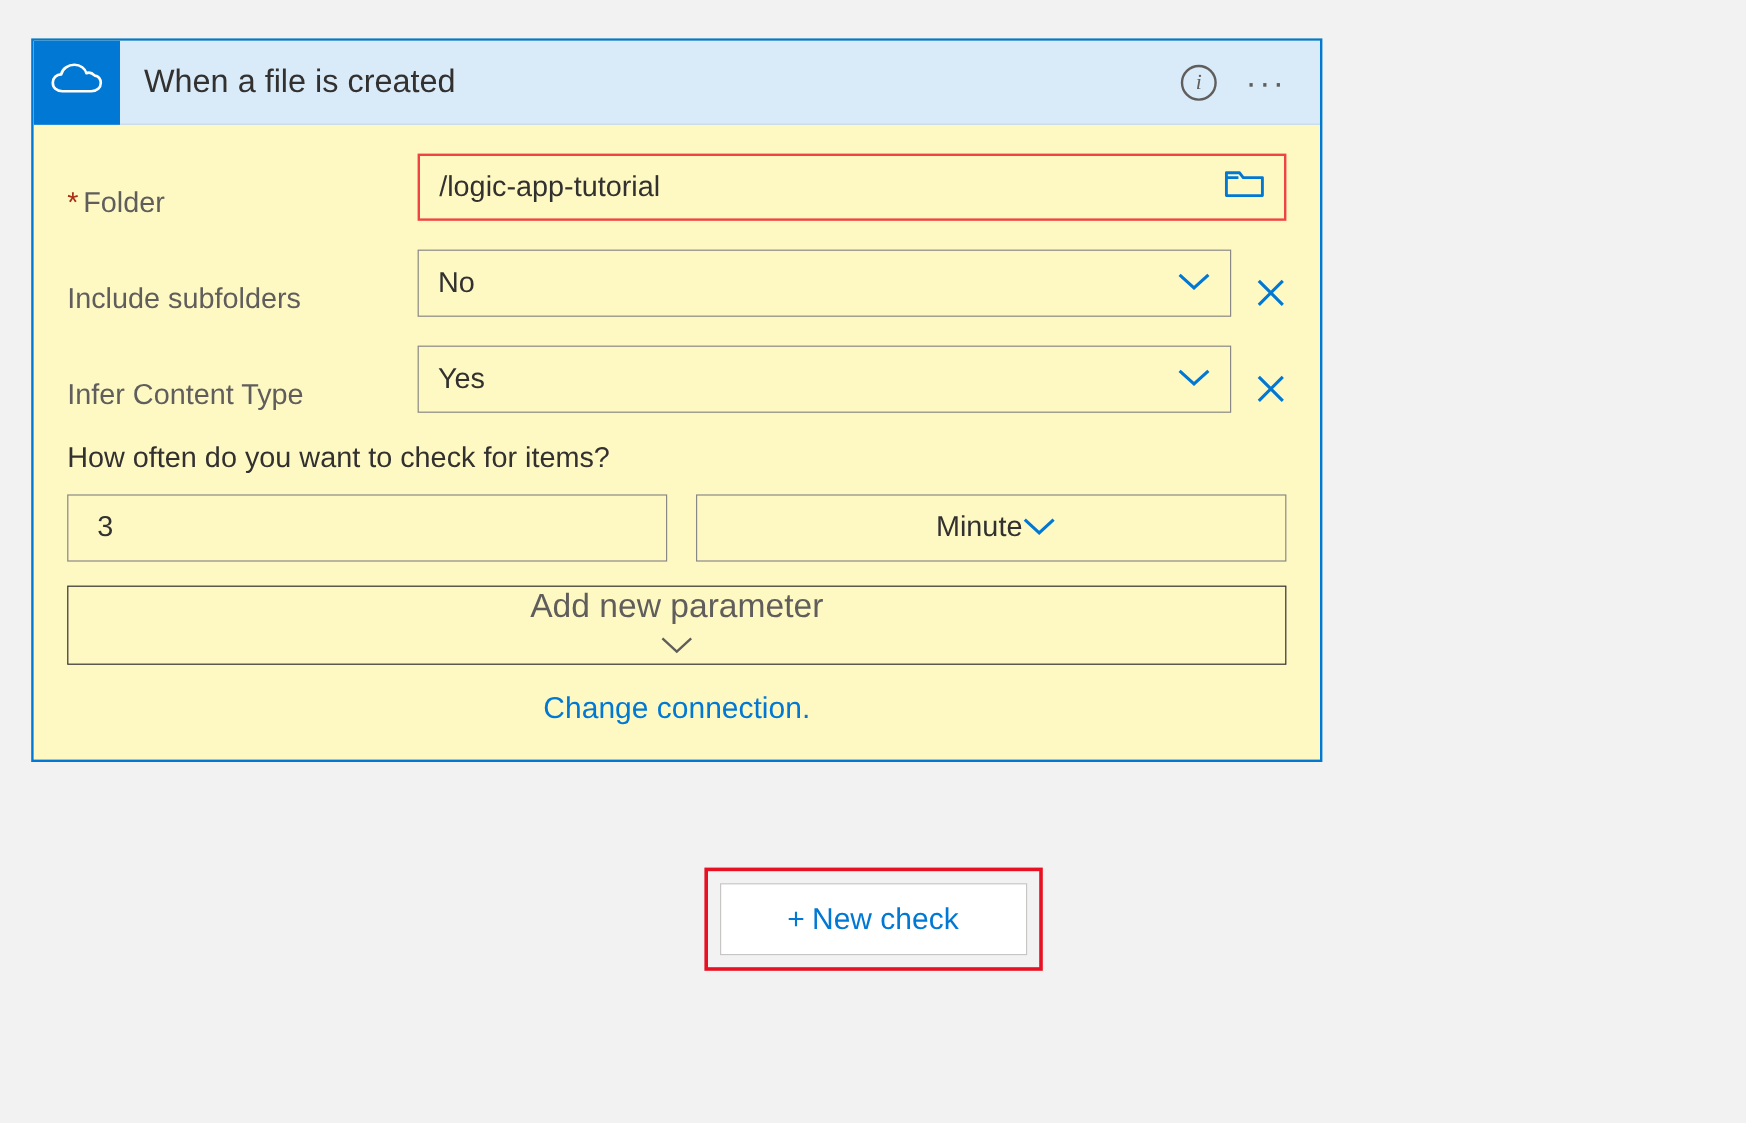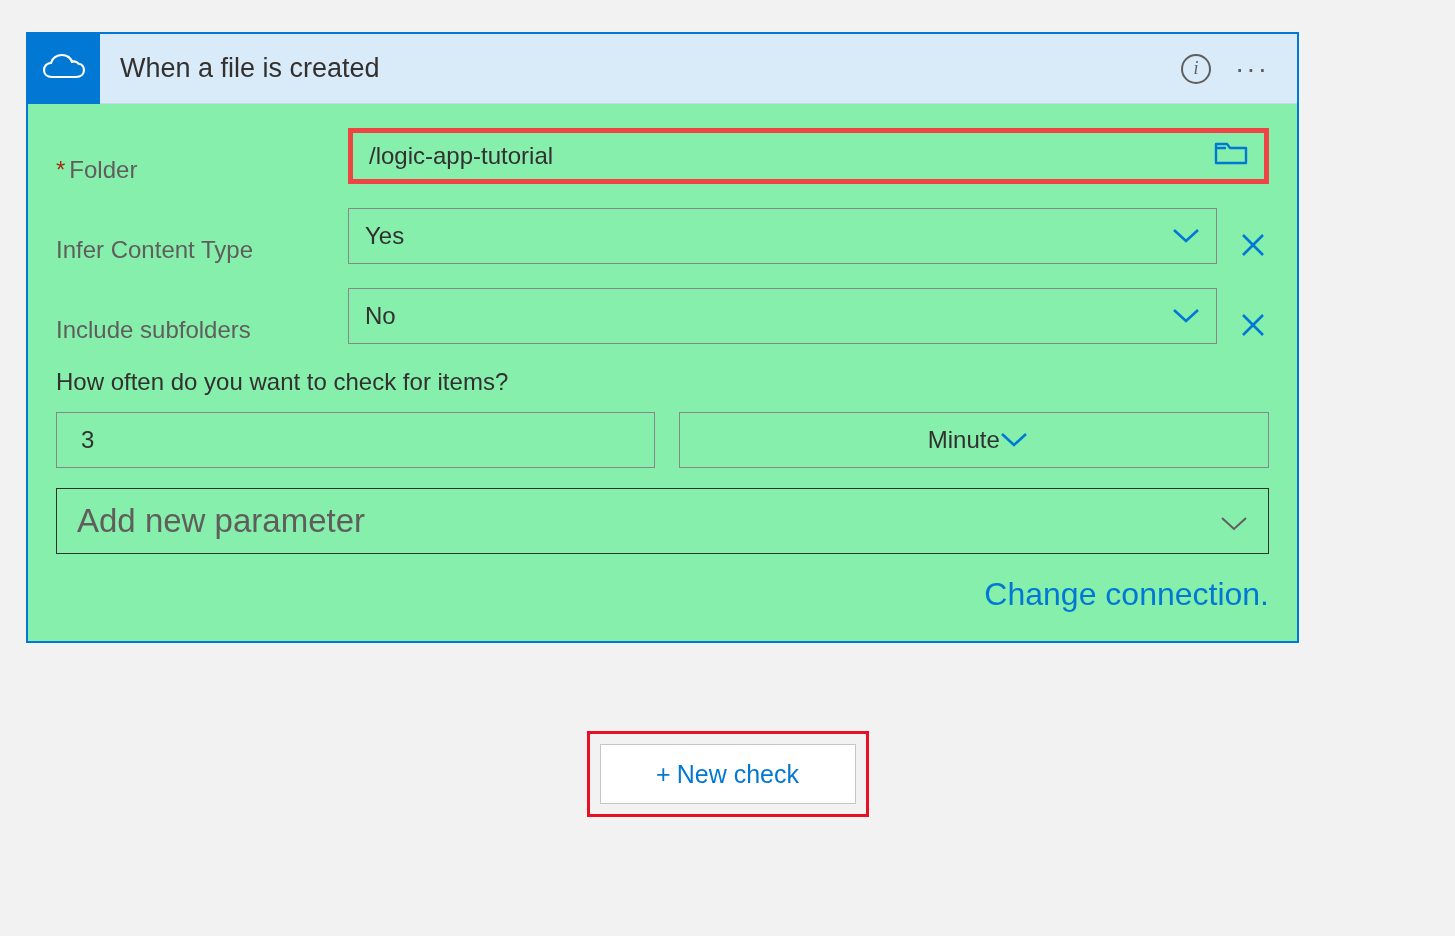--- a/index.html
+++ b/index.html
@@ -6,23 +6,23 @@
   body {
     font-family: "Segoe UI", -apple-system, BlinkMacSystemFont, sans-serif;
     background: #f2f2f2;
     width: 1455px;
     height: 936px;
     padding: 32px 24px;
     font-size: 24px;
     color: #323130;
   }
   .card {
-    background: #86efac;
+    background: #fef9c3;
     border: 2px solid #0078d4;
-    width: 1273px;
+    width: 1076px;
     margin-left: 2px;
   }
   .card-header {
     background: #d9eaf8;
     display: flex;
     align-items: center;
     height: 70px;
     border-bottom: 1px solid #c7d9e9;
   }
   .icon-tile {
@@ -82,21 +82,21 @@
     color: #605e5c;
     flex-shrink: 0;
   }
   .required-star {
     color: #a82e15;
     margin-right: 4px;
   }
   .folder-input {
     flex: 1;
     height: 56px;
-    border: 5px solid #ef4444;
+    border: 2px solid #ef4444;
     display: flex;
     align-items: center;
     padding: 0 16px;
     font-size: 24px;
     color: #323130;
     justify-content: space-between;
   }
   .folder-icon-btn {
     cursor: pointer;
     display: flex;
@@ -156,31 +156,32 @@
     align-items: center;
     justify-content: center;
     cursor: pointer;
   }
   .add-param {
     height: 66px;
     border: 1px solid #323130;
     padding: 0 20px;
     display: flex;
     align-items: center;
-    justify-content: space-between;
-    font-size: 33px;
+    justify-content: flex-end;
+    font-size: 28px;
     color: #605e5c;
     cursor: pointer;
     margin-bottom: 22px;
+    flex-direction: column;
   }
   .chevron-gray { color: #605e5c; }
   .change-link {
     color: #0078d4;
-    font-size: 32px;
-    text-align: right;
+    font-size: 25px;
+    text-align: center;
     display: block;
     cursor: pointer;
   }
   .new-step-wrap {
     margin-top: 88px;
     display: flex;
     justify-content: center;
   }
   .highlight-box {
     border: 3px solid #e81123;
@@ -232,42 +233,42 @@
           <span>
             <svg width="34" height="26" viewBox="0 0 34 26">
               <path d="M2 6 V23 H32 V8 H16 L13 4 H2 Z M2 8 H12" fill="none" stroke="#0078d4" stroke-width="2.4" stroke-linejoin="round"></path>
             </svg>
           </span>
         </span>
       </div>
     </div>
 
     <div class="form-row">
-      <div class="form-label">Infer Content Type</div>
+      <div class="form-label">Include subfolders</div>
       <div class="select-input">
-        <span>Yes</span>
+        <span>No</span>
         <span class="chevron-down">
           <svg width="28" height="16" viewBox="0 0 28 16">
               <path d="M2 2 L14 13 L26 2" fill="none" stroke="#0078d4" stroke-width="2.6"></path>
             </svg>
         </span>
       </div>
       <div class="x-btn">
         <span>
           <svg width="26" height="26" viewBox="0 0 26 26">
               <path d="M3 3 L23 23 M23 3 L3 23" stroke="#0078d4" stroke-width="2.6"></path>
             </svg>
         </span>
       </div>
     </div>
 
     <div class="form-row">
-      <div class="form-label">Include subfolders</div>
+      <div class="form-label">Infer Content Type</div>
       <div class="select-input">
-        <span>No</span>
+        <span>Yes</span>
         <span class="chevron-down">
           <svg width="28" height="16" viewBox="0 0 28 16">
               <path d="M2 2 L14 13 L26 2" fill="none" stroke="#0078d4" stroke-width="2.6"></path>
             </svg>
         </span>
       </div>
       <div class="x-btn">
         <span>
           <svg width="26" height="26" viewBox="0 0 26 26">
               <path d="M3 3 L23 23 M23 3 L3 23" stroke="#0078d4" stroke-width="2.6"></path>

